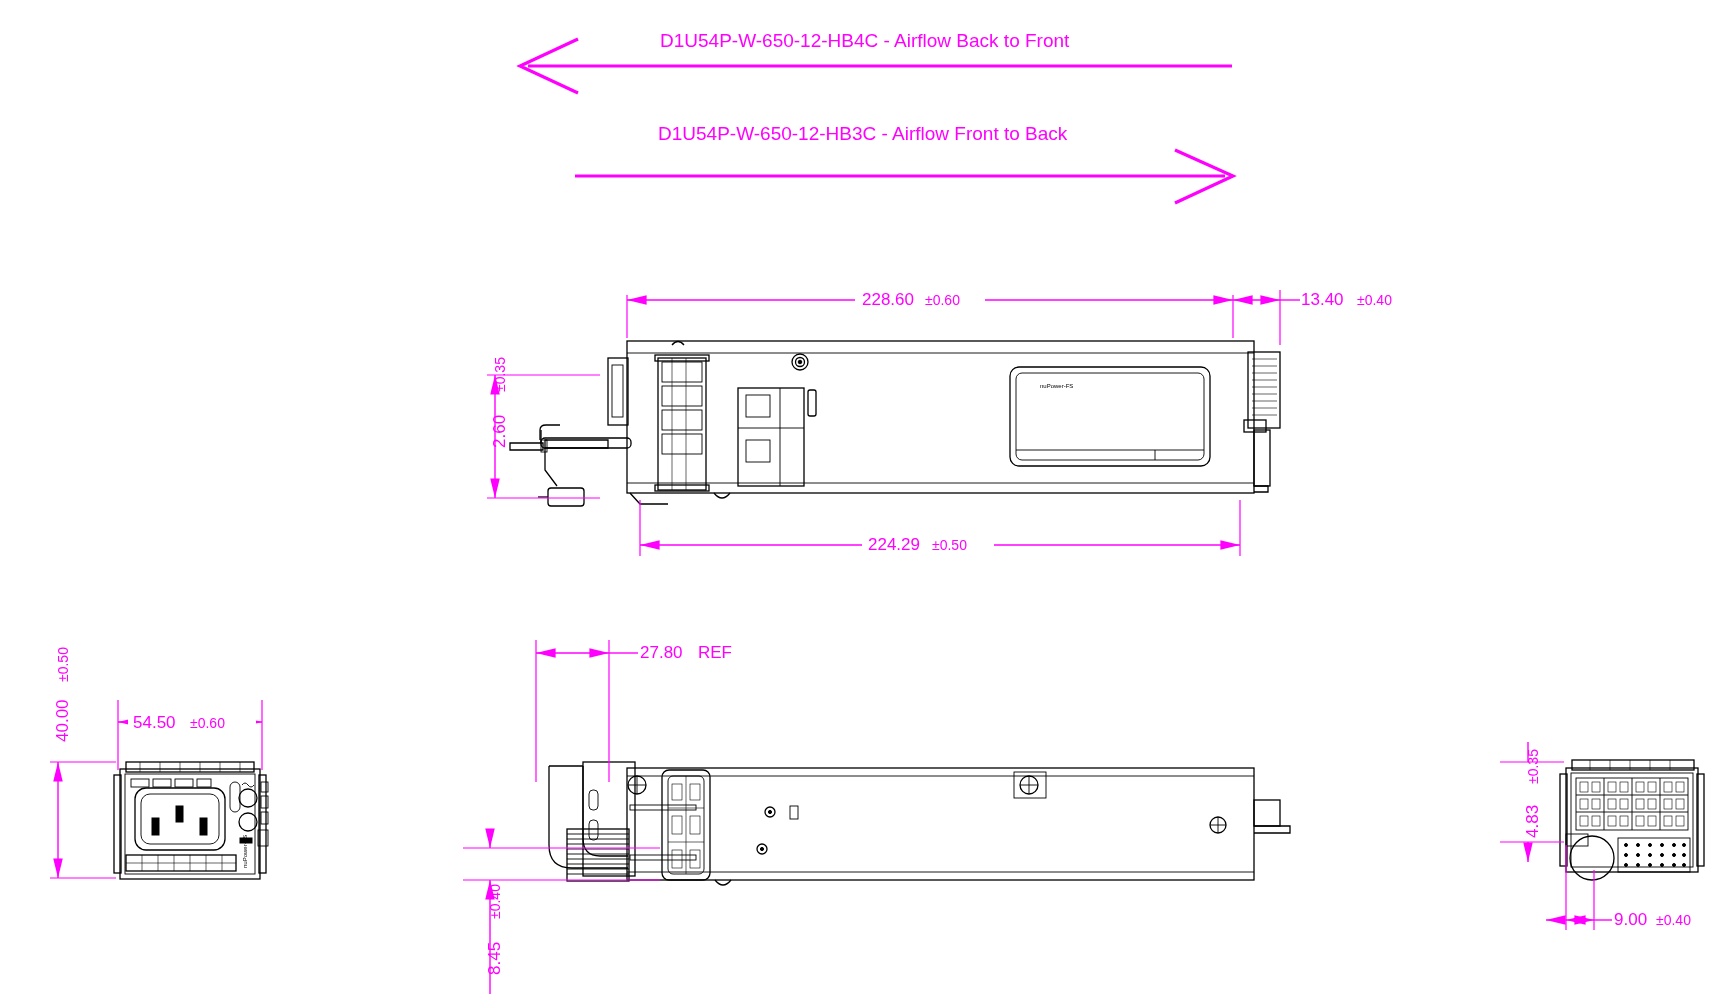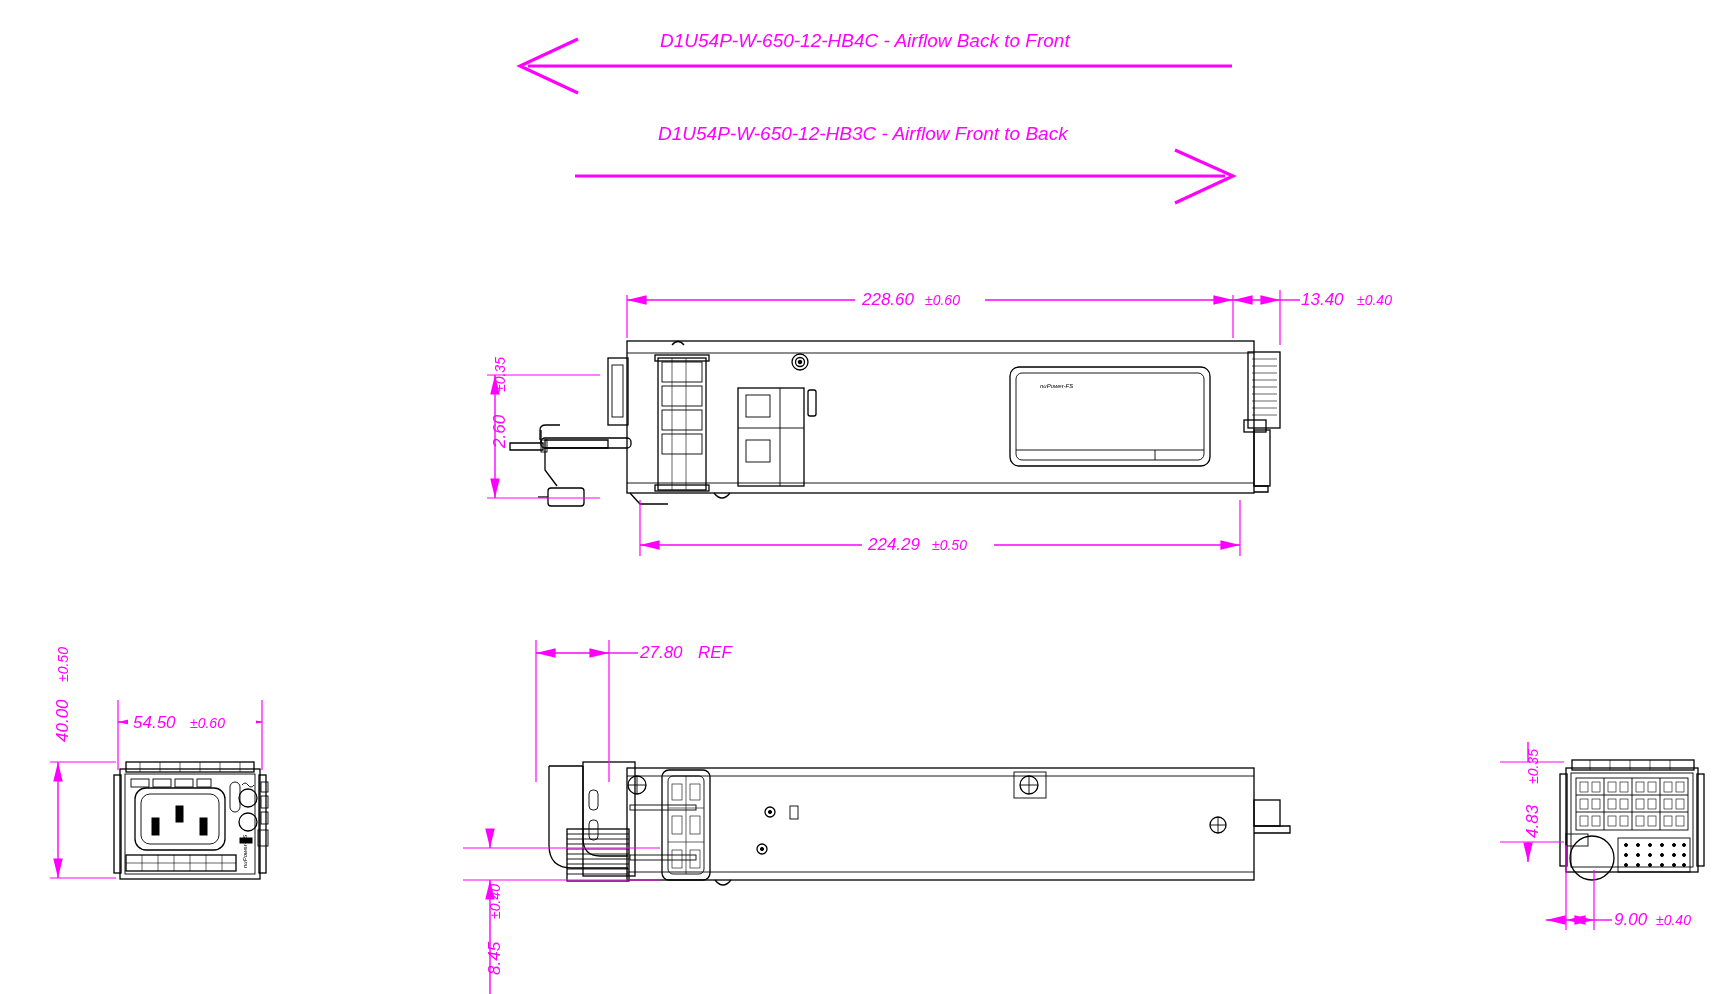--- a/index.html
+++ b/index.html
@@ -1,21 +1,21 @@
 <!DOCTYPE html>
 <html><head>
 <meta charset="utf-8">
 <title>D1U54P-W-650-12 Mechanical Drawing</title>
 <style>
   html,body{margin:0;padding:0;background:#ffffff;}
   body{
     width:1728px;height:994px;position:relative;overflow:hidden;
     font-family:"Liberation Sans", sans-serif;
   }
-  #sheet{position:absolute;left:0;top:0;width:1728px;height:994px;font-style:italic;}
+  #sheet{position:absolute;left:0;top:0;width:1728px;height:994px;}
   svg{display:block;}
   .dimtext{
     font-family:"Liberation Sans", sans-serif;
     font-size:17px; fill:#ff00ff; font-weight:400;
   }
   .dimtol{
     font-family:"Liberation Sans", sans-serif;
     font-size:14px; fill:#ff00ff;
   }
   .airflow-label{

